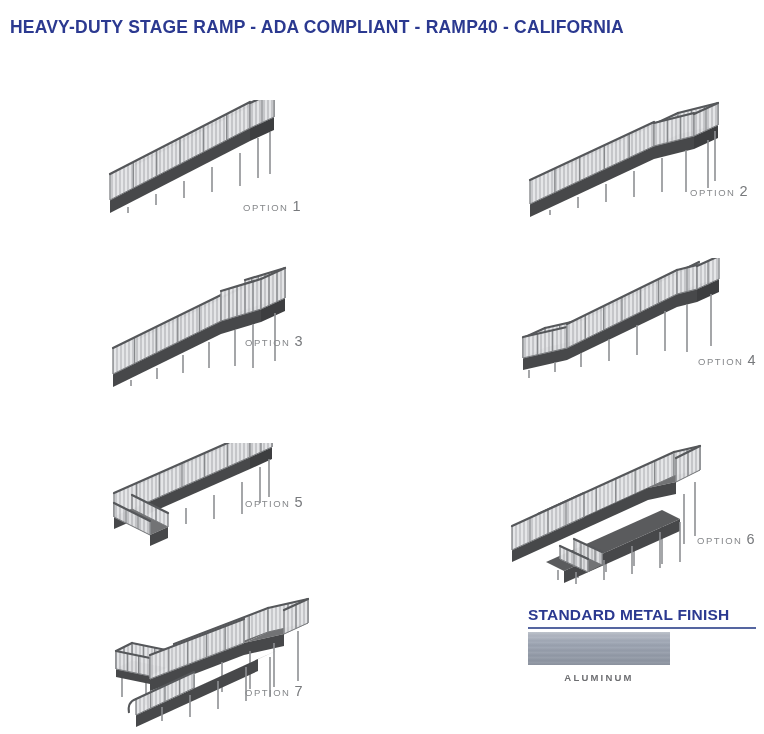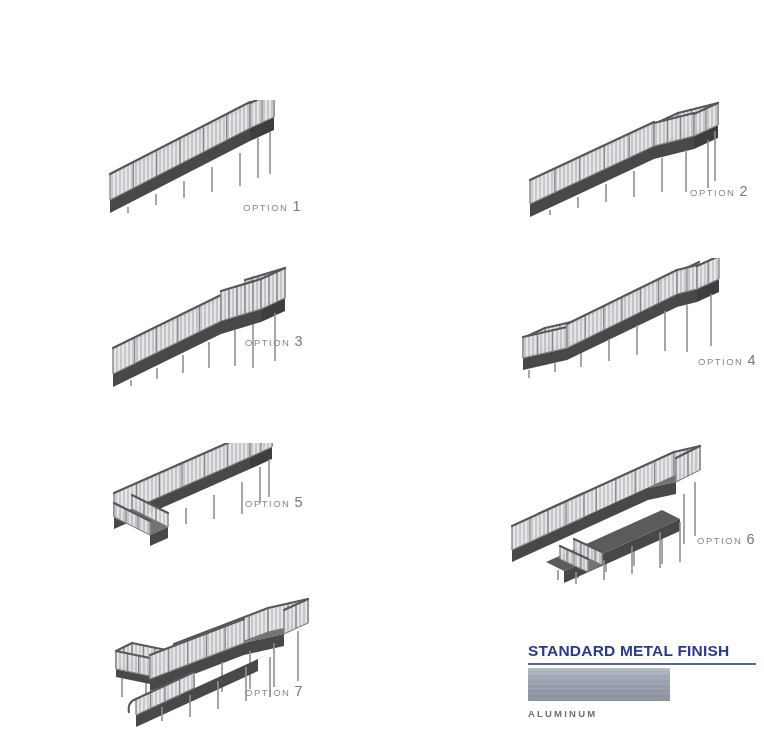--- a/index.html
+++ b/index.html
@@ -6,48 +6,49 @@
   .page{position:relative;width:764px;height:734px;background:#fff;
         font-family:"Liberation Sans",sans-serif;overflow:hidden;}
   .title{position:absolute;left:10px;top:17px;margin:0;
          font-size:17.5px;font-weight:bold;letter-spacing:.2px;
          color:var(--c-heading-blue,#2b3990);white-space:nowrap;}
   .opt{position:absolute;}
   .opt svg{display:block;width:100%;height:100%;}
   .cap{position:absolute;white-space:nowrap;color:var(--c-label-gray,#85878a);}
   .cap .w{font-size:9.5px;letter-spacing:1.5px;margin-top:16px;}
   .cap .n{font-size:14.5px;margin-left:4px;color:#77797c;}
-  .finish{position:absolute;left:528px;top:606px;width:228px;margin-top:36px;}
+  .finish{position:absolute;left:528px;top:606px;width:228px;}
   .finish h2{margin:0;font-size:15.5px;font-weight:bold;letter-spacing:.2px;
              color:var(--c-heading-blue,#2b3990);white-space:nowrap;}
   .rule{margin-top:3px;border-top:2px solid #5565a0;height:0;}
   .swatch{margin-top:3px;width:142px;height:33px;
      background:
        linear-gradient(180deg,rgba(255,255,255,.28),rgba(255,255,255,0) 35%,rgba(0,0,0,.10)),
        repeating-linear-gradient(180deg,
          #aab1bd 0px,#9aa2b0 1px,#a3aab6 2px,#929aa9 3px,#9fa6b3 4px,#99a1af 5px);
   }
-  .swlabel{width:142px;margin-top:7px;text-align:left;
+  .swlabel{width:142px;margin-top:7px;text-align:center;
            font-size:9.5px;font-weight:bold;letter-spacing:2.2px;
            color:#6d6e71;}
 </style>
 </head>
 <body>
 
 <svg width="0" height="0" style="position:absolute" aria-hidden="true">
   <defs>
     <pattern id="pk" width="4" height="8" patternUnits="userSpaceOnUse">
       <rect width="4" height="8" fill="#e4e5e7"></rect>
       <line x1="2" y1="0" x2="2" y2="8" stroke="#a6a8ab" stroke-width="1"></line>
     </pattern>
   </defs>
 </svg>
 
 <div class="page">
 
+  <h1 class="title">HEAVY-DUTY STAGE RAMP - ADA COMPLIANT - RAMP40 - CALIFORNIA</h1>
 
   <div class="opt" style="left:98px;top:100px;width:195px;height:122px">
     <svg viewBox="0 0 195 122" aria-label="straight ramp with side railings">
         <polygon points="36,89 176,17 176,-7 36,65" fill="url(#pk)" fill-opacity="0.95" stroke="#bcbec0" stroke-width="0.5"></polygon>
         <line x1="36" y1="89" x2="36" y2="65" stroke="#86888b" stroke-width="1.3"></line>
         <line x1="59.33333333333333" y1="77" x2="59.33333333333333" y2="53" stroke="#86888b" stroke-width="1.3"></line>
         <line x1="82.66666666666666" y1="65" x2="82.66666666666666" y2="41" stroke="#86888b" stroke-width="1.3"></line>
         <line x1="106" y1="53" x2="106" y2="29" stroke="#86888b" stroke-width="1.3"></line>
         <line x1="129.33333333333331" y1="41" x2="129.33333333333331" y2="17" stroke="#86888b" stroke-width="1.3"></line>
         <line x1="152.66666666666669" y1="29" x2="152.66666666666669" y2="5" stroke="#86888b" stroke-width="1.3"></line>

